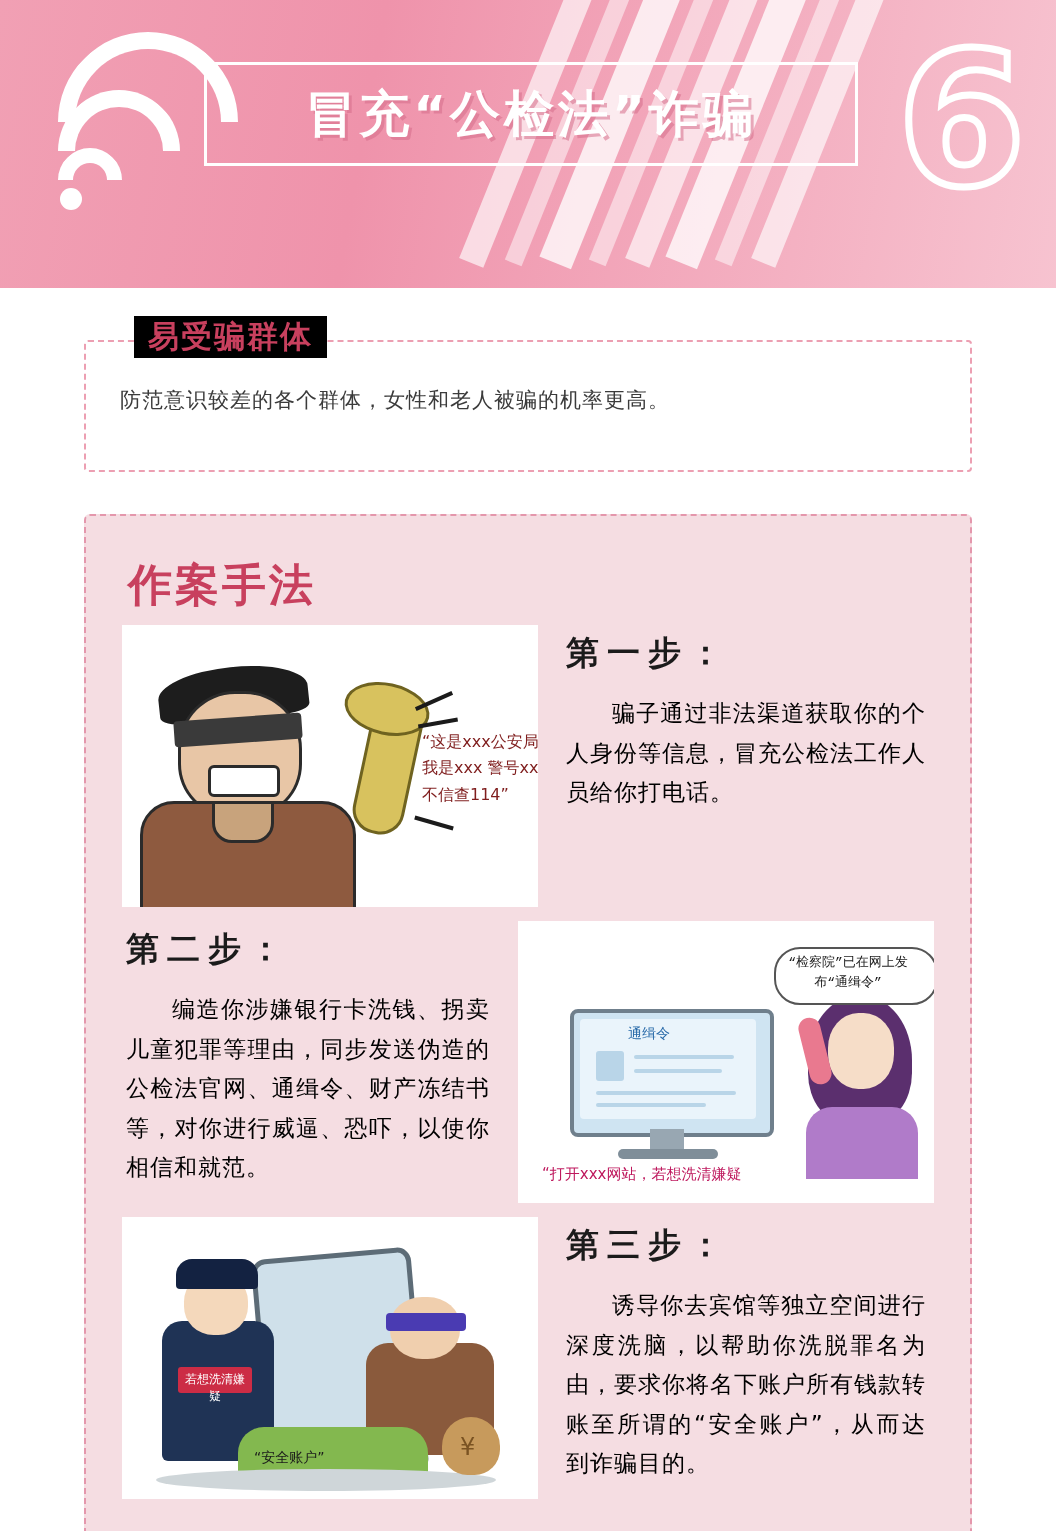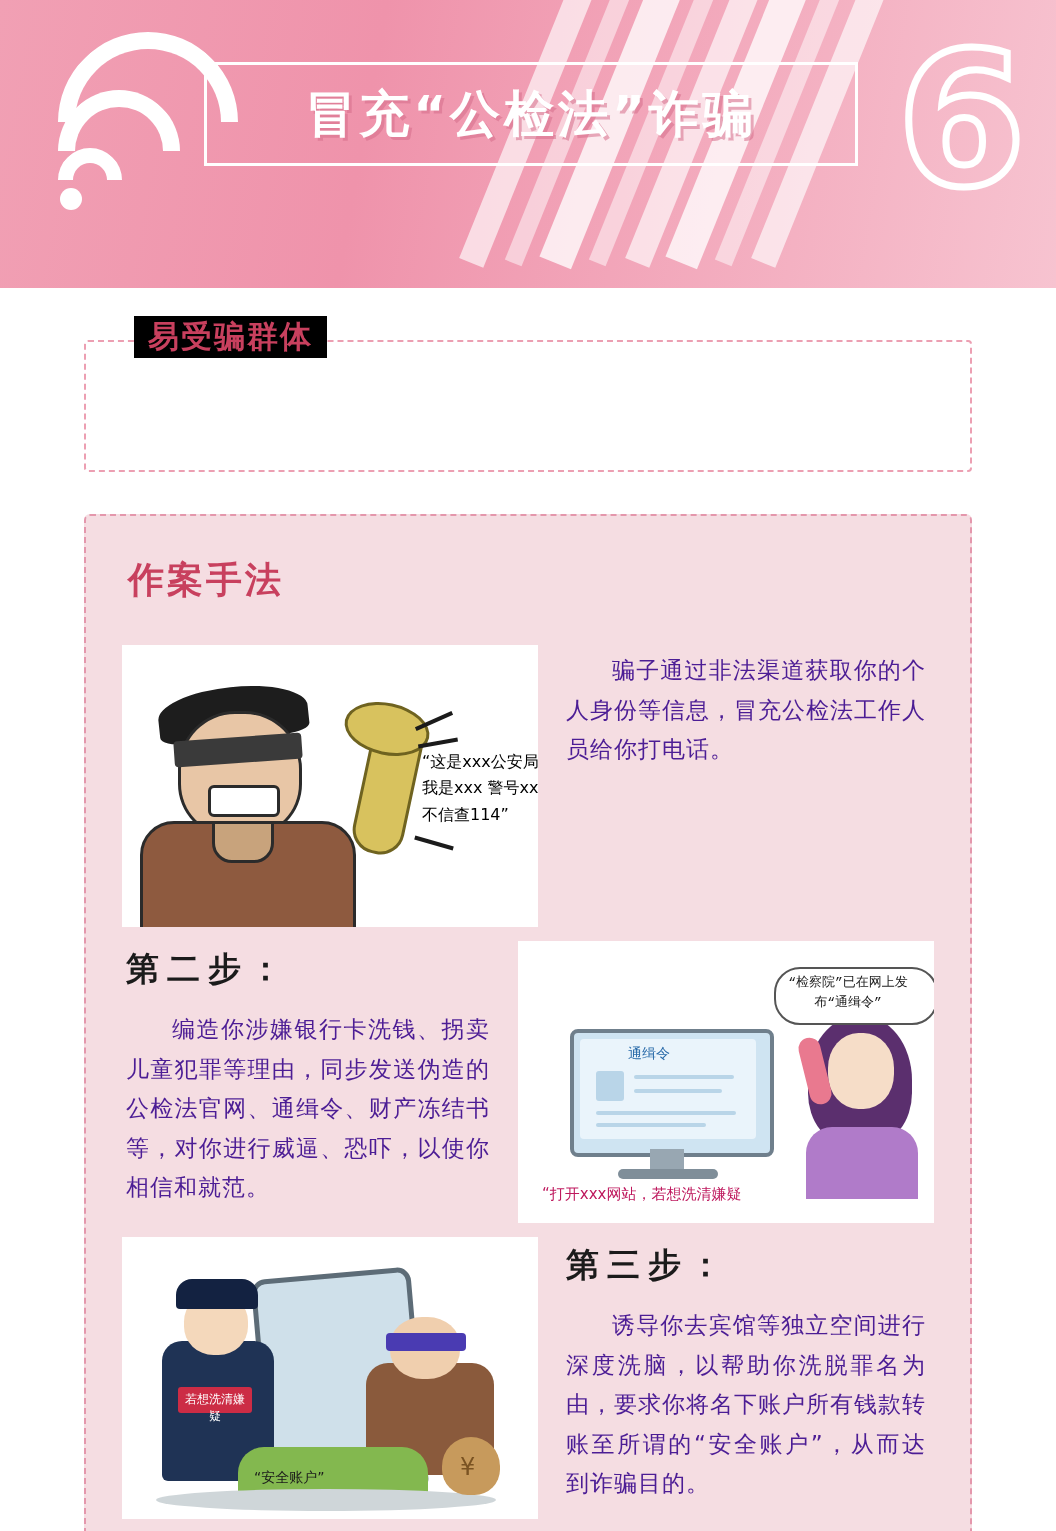--- a/index.html
+++ b/index.html
@@ -150,25 +150,25 @@
     position: relative;
     margin: 42px 84px 0 84px;
     background: #f5dde2;
     border: 2px dashed #e497ac;
     border-radius: 6px;
     padding: 36px 36px 42px 36px;
     box-sizing: border-box;
   }
   .methods-title {
     font-family: "DejaVu Sans", sans-serif;
-    font-size: 36px;
+    font-size: 44px;
     font-weight: bold;
     color: #c8405e;
     letter-spacing: 3px;
-    margin: 4px 0 40px 6px;
+    margin: 4px 0 10px 6px;
   }
 
   .step-row {
     display: flex;
     align-items: flex-start;
     margin-bottom: 14px;
   }
   .step-figure {
     width: 416px;
     height: 282px;
@@ -190,21 +190,21 @@
     font-size: 33px;
     font-weight: bold;
     color: #1b1b1b;
     letter-spacing: 8px;
     margin-bottom: 18px;
   }
   .step-para {
     font-family: "DejaVu Sans", sans-serif;
     font-size: 23px;
     line-height: 1.72;
-    color: #4c1d95;
+    color: #000000;
     letter-spacing: 1px;
     text-indent: 2em;
     text-align: justify;
   }
 
   
   .ill1-face {
     position: absolute;
     left: 56px; top: 66px;
     width: 118px; height: 120px;
@@ -269,21 +269,21 @@
     border: 3px solid #6f6320;
     border-radius: 50%;
     transform: rotate(12deg);
   }
   .ill1-bubble {
     position: absolute;
     left: 300px; top: 104px;
     font-family: "DejaVu Sans", sans-serif;
     font-size: 16px;
     line-height: 1.65;
-    color: #000000;
+    color: #7f1d1d;
     white-space: nowrap;
   }
   .zig {
     position: absolute;
     width: 40px; height: 4px;
     background: #1b1b1b;
   }
 
   
   .ill2-monitor {
@@ -522,20 +522,21 @@
     <div class="hdr-title">冒充“公检法”诈骗</div>
   </div>
 
   <div class="hdr-number">6</div>
 </div>
 
 <div class="page-body">
 
   <div class="victims">
     <div class="victims-title">易受骗群体</div>
+    <div class="victims-text">防范意识较差的各个群体，女性和老人被骗的机率更高。</div>
   </div>
 
   <div class="methods">
     <div class="methods-title">作案手法</div>
 
     <div class="step-row">
       <div class="step-figure">
         <div class="ill1-hair"></div>
         <div class="ill1-face"></div>
         <div class="ill1-mask"></div>
@@ -547,20 +548,21 @@
         <div class="zig" style="left:292px;top:74px;transform:rotate(-24deg);"></div>
         <div class="zig" style="left:296px;top:96px;transform:rotate(-10deg);"></div>
         <div class="zig" style="left:292px;top:196px;transform:rotate(16deg);"></div>
         <div class="ill1-bubble">
           <div>“这是xxx公安局</div>
           <div>我是xxx 警号xxxxx</div>
           <div>不信查114”</div>
         </div>
       </div>
       <div class="step-text">
+        <div class="step-head">第一步：</div>
         <div class="step-para">骗子通过非法渠道获取你的个人身份等信息，冒充公检法工作人员给你打电话。</div>
       </div>
     </div>
 
     <div class="step-row">
       <div class="step-text left">
         <div class="step-head">第二步：</div>
         <div class="step-para">编造你涉嫌银行卡洗钱、拐卖儿童犯罪等理由，同步发送伪造的公检法官网、通缉令、财产冻结书等，对你进行威逼、恐吓，以使你相信和就范。</div>
       </div>
       <div class="step-figure">

